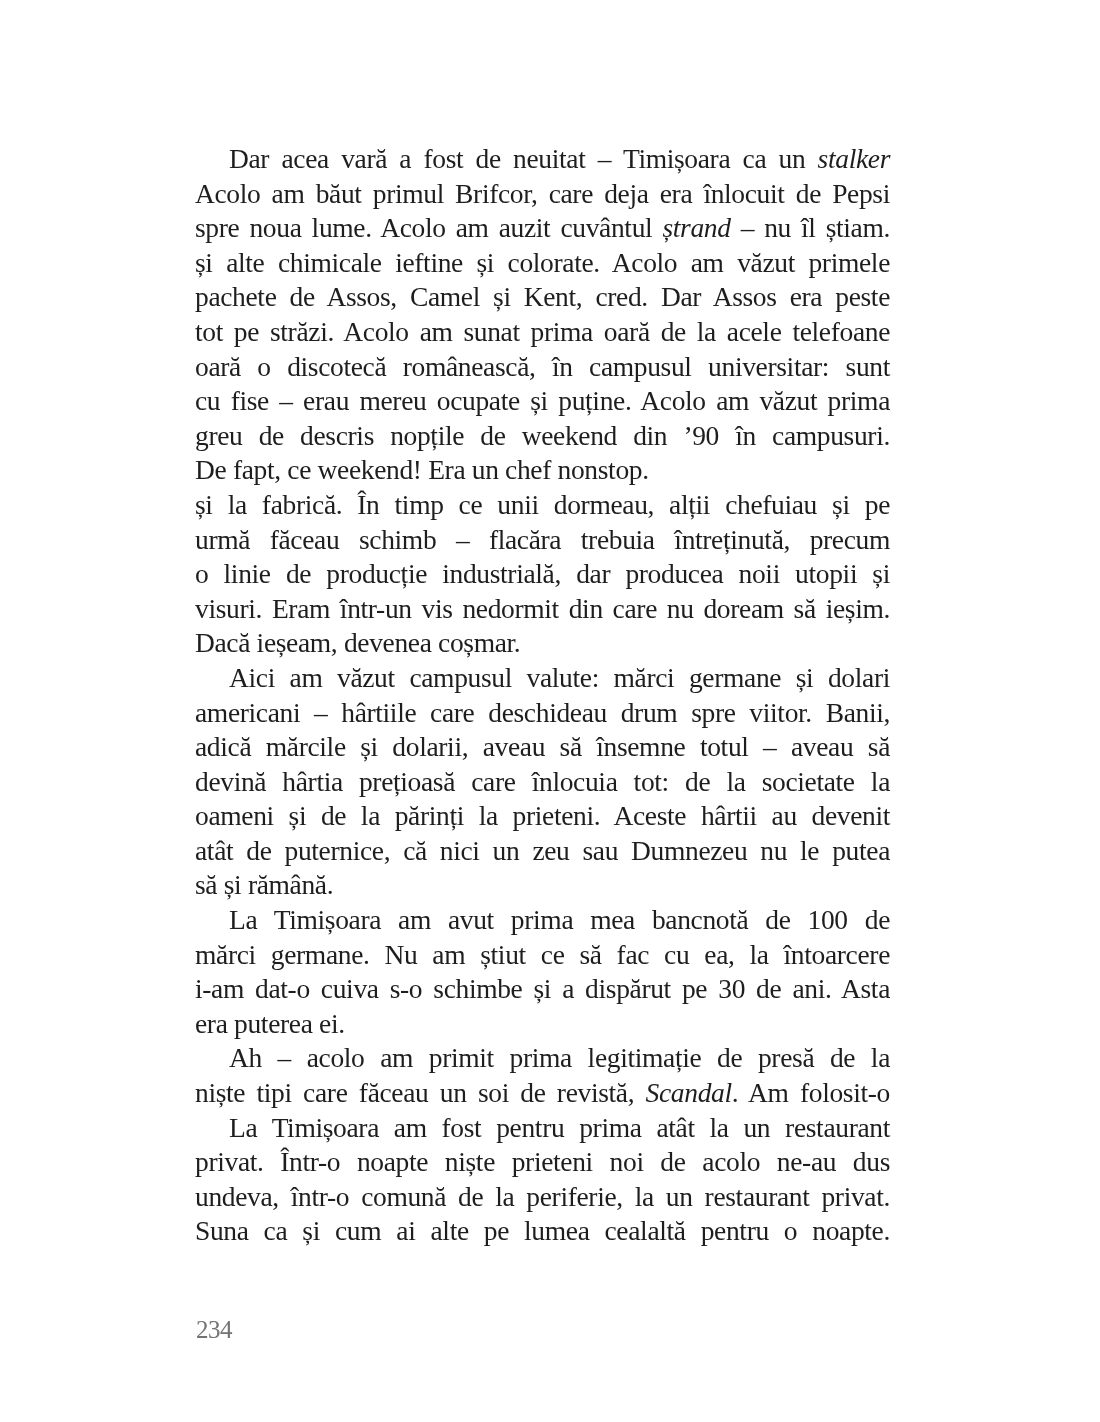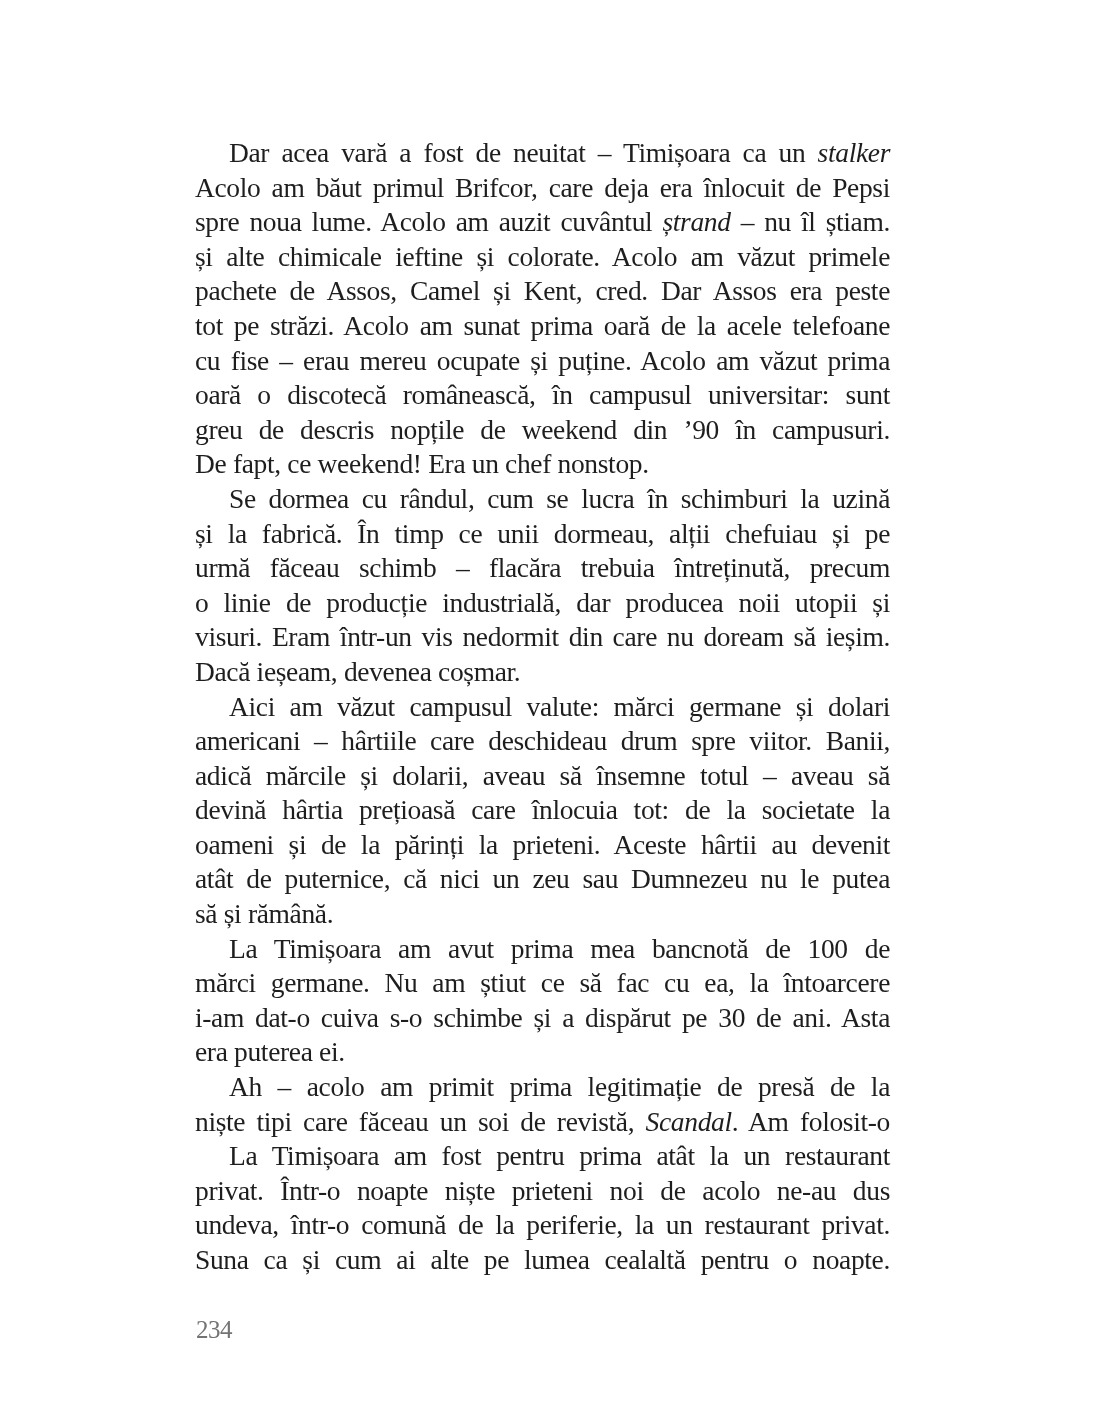--- a/index.html
+++ b/index.html
@@ -1,18 +1,18 @@
 <!DOCTYPE html>
 <html><head>
 <meta charset="utf-8">
 <style>
   html, body { margin: 0; padding: 0; background: #ffffff; }
   body { width: 1100px; height: 1422px; position: relative; overflow: hidden; }
   .page {
-    position: absolute; left: 195px; top: 136px; width: 695px;
+    position: absolute; left: 195px; top: 142px; width: 695px;
     font-family: "Liberation Serif", "DejaVu Serif", serif;
     font-size: 27.5px; color: #1e1e1e; letter-spacing: -0.35px;
   }
   .line {
     height: 34.6px; line-height: 34.6px; white-space: nowrap;
     text-align: justify; text-align-last: justify;
   }
   .line.last { text-align-last: left; }
   .line.indent { padding-left: 34px; }
   .pn {
@@ -26,27 +26,26 @@
 <body>
 
 <div class="page" id="page-body">
     <div>
       <div class="line indent"><span>Dar acea vară a fost de neuitat – Timișoara ca un </span><em>stalker</em></div>
       <div class="line"><span>Acolo am băut primul Brifcor, care deja era înlocuit de Pepsi</span></div>
       <div class="line"><span>spre noua lume. Acolo am auzit cuvântul </span><em>ștrand</em><span> – nu îl știam.</span></div>
       <div class="line"><span>și alte chimicale ieftine și colorate. Acolo am văzut primele</span></div>
       <div class="line"><span>pachete de Assos, Camel și Kent, cred. Dar Assos era peste</span></div>
       <div class="line"><span>tot pe străzi. Acolo am sunat prima oară de la acele telefoane</span></div>
+      <div class="line"><span>oară o discotecă românească, în campusul universitar: sunt</span></div>
       <div class="line"><span>cu fise – erau mereu ocupate și puține. Acolo am văzut prima</span></div>
-      <div class="line"><span>oară o discotecă românească, în campusul universitar: sunt</span></div>
       <div class="line"><span>greu de descris nopțile de weekend din ’90 în campusuri.</span></div>
       <div class="line last"><span>De fapt, ce weekend! Era un chef nonstop.</span></div>
     </div>
     <div>
-      <div class="line indent"><span>Se dormea cu rândul, cum se lucra în schimburi la uzină</span></div>
       <div class="line"><span>și la fabrică. În timp ce unii dormeau, alții chefuiau și pe</span></div>
       <div class="line"><span>urmă făceau schimb – flacăra trebuia întreținută, precum</span></div>
       <div class="line"><span>o linie de producție industrială, dar producea noii utopii și</span></div>
       <div class="line"><span>visuri. Eram într-un vis nedormit din care nu doream să ieșim.</span></div>
       <div class="line last"><span>Dacă ieșeam, devenea coșmar.</span></div>
     </div>
     <div>
       <div class="line indent"><span>Aici am văzut campusul valute: mărci germane și dolari</span></div>
       <div class="line"><span>americani – hârtiile care deschideau drum spre viitor. Banii,</span></div>
       <div class="line"><span>adică mărcile și dolarii, aveau să însemne totul – aveau să</span></div>

